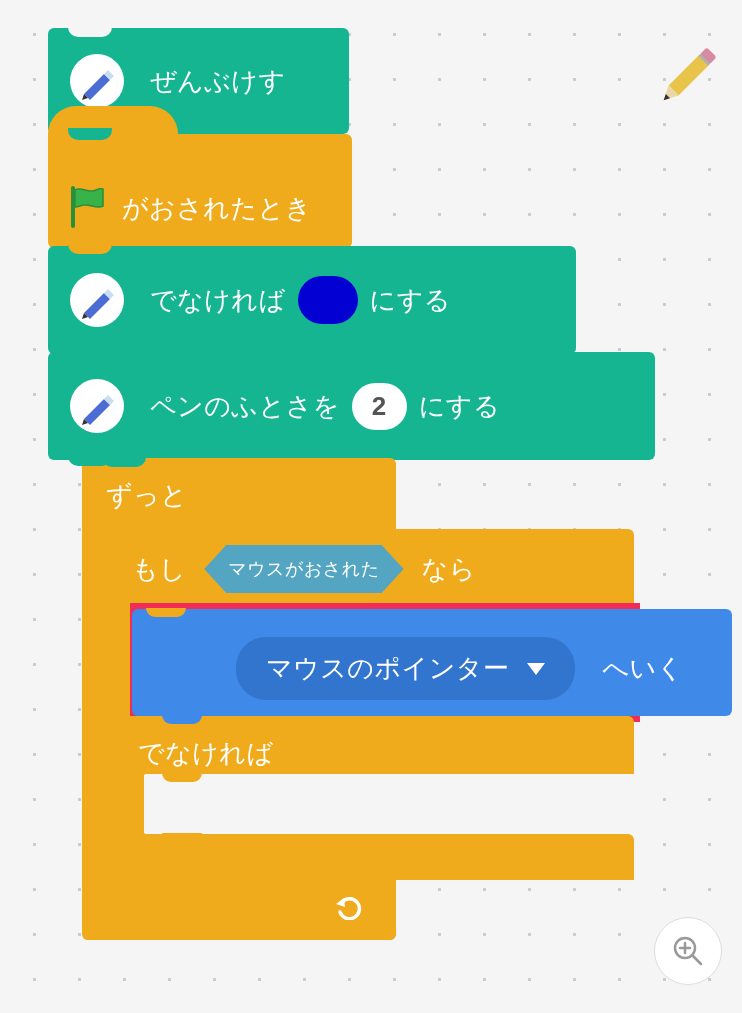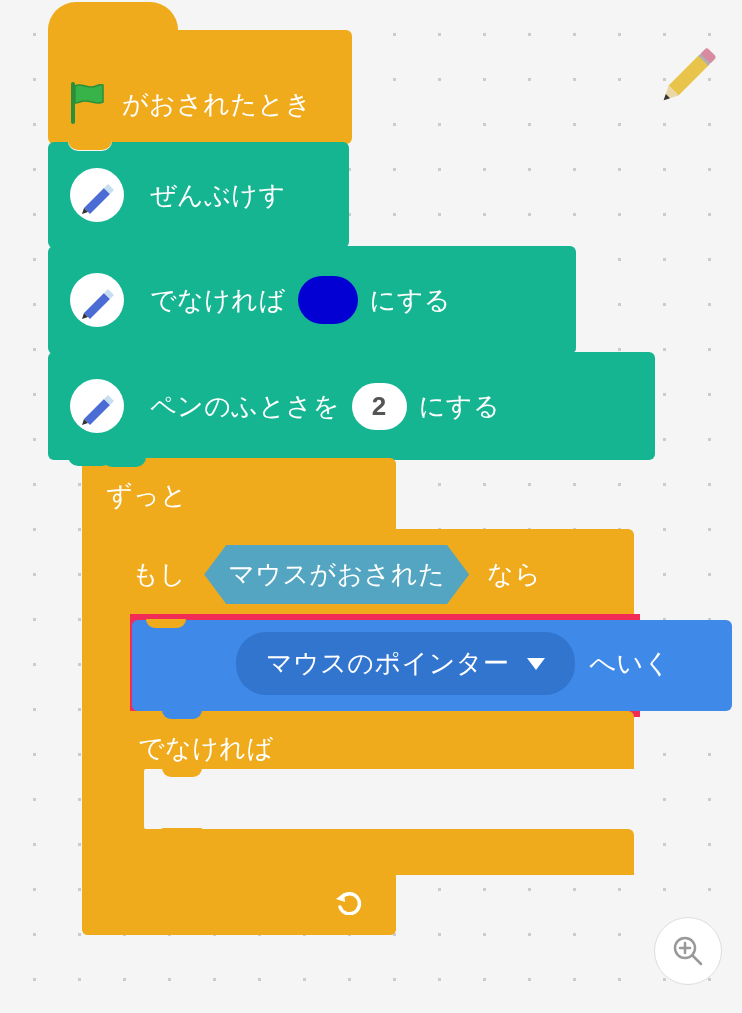--- a/index.html
+++ b/index.html
@@ -184,33 +184,33 @@
     padding: 16px 22px 16px 18px;
     gap: 18px;
     border-radius: 6px 6px 0 0;
     position: relative;
   }
   .hex {
     background: #53a5c1;
     color: #fff;
     padding: 12px 24px;
     clip-path: polygon(22px 0, calc(100% - 22px) 0, 100% 50%, calc(100% - 22px) 100%, 22px 100%, 0 50%);
-    font-size: 26px;
+    font-size: 18px;
   }
   .highlight {
     outline: 8px solid #f12c56;
     outline-offset: -2px;
     position: relative;
   }
   .motion-block {
     background: #3f8ae8;
     display: flex;
     align-items: center;
-    padding: 12px 24px 16px 24px;
-    gap: 14px;
+    padding: 28px 24px 16px 24px;
+    gap: 27px;
     border-radius: 6px;
     width: 600px;
     position:relative;
     margin-left: -4px;
   }
   .dropdown {
     background: #3275cf;
     border-radius: 30px;
     padding: 14px 30px;
     display: flex;
@@ -269,43 +269,43 @@
     color: #888;
     font-size: 28px;
   }
 </style>
 </head>
 <body>
 
 <div class="dots"></div>
 
 <div class="workspace">
-
-  <div class="block hat notch-parent">
-    <span class="flag">
-      <svg width="36" height="42" viewBox="0 0 36 42">
-        <path d="M3 2 v38" stroke="#2a8f3b" stroke-width="4" stroke-linecap="round"></path>
-        <path d="M5 4 C 12 0, 18 8, 26 4 C 30 2, 33 3, 33 3 L 33 20 C 26 24, 18 16, 10 20 C 7 21, 5 21, 5 21 Z" fill="#37b34a" stroke="#2a8f3b" stroke-width="1.5"></path>
-      </svg>
-    </span>
-    <span>がおされたとき</span>
-    <div class="notch" style="background:#efab1b"></div>
-  </div>
 
   <div class="block pen-block pb1 notch-parent">
     <div class="top-notch"></div>
     <span class="pen-icon">
       <svg class="pen-svg" width="42" height="42" viewBox="0 0 42 42">
           <path d="M8 34 L28 14 L34 20 L14 40 Z" fill="#4a6cd4"></path>
           <path d="M28 14 L32 10 L38 16 L34 20 Z" fill="#c7ddf0"></path>
           <path d="M8 34 L6 40 L12 38 Z" fill="#333"></path>
         </svg>
     </span>
     <span>ぜんぶけす</span>
     <div class="notch" style="background:#16b592"></div>
+  </div>
+
+  <div class="block hat notch-parent">
+    <span class="flag">
+      <svg width="36" height="42" viewBox="0 0 36 42">
+        <path d="M3 2 v38" stroke="#2a8f3b" stroke-width="4" stroke-linecap="round"></path>
+        <path d="M5 4 C 12 0, 18 8, 26 4 C 30 2, 33 3, 33 3 L 33 20 C 26 24, 18 16, 10 20 C 7 21, 5 21, 5 21 Z" fill="#37b34a" stroke="#2a8f3b" stroke-width="1.5"></path>
+      </svg>
+    </span>
+    <span>がおされたとき</span>
+    <div class="notch" style="background:#efab1b"></div>
   </div>
 
   <div class="block pen-block pb2 notch-parent">
     <div class="top-notch" style="background:#16b592"></div>
     <span class="pen-icon">
       <svg class="pen-svg" width="42" height="42" viewBox="0 0 42 42">
           <path d="M8 34 L28 14 L34 20 L14 40 Z" fill="#4a6cd4"></path>
           <path d="M28 14 L32 10 L38 16 L34 20 Z" fill="#c7ddf0"></path>
           <path d="M8 34 L6 40 L12 38 Z" fill="#333"></path>
         </svg>

